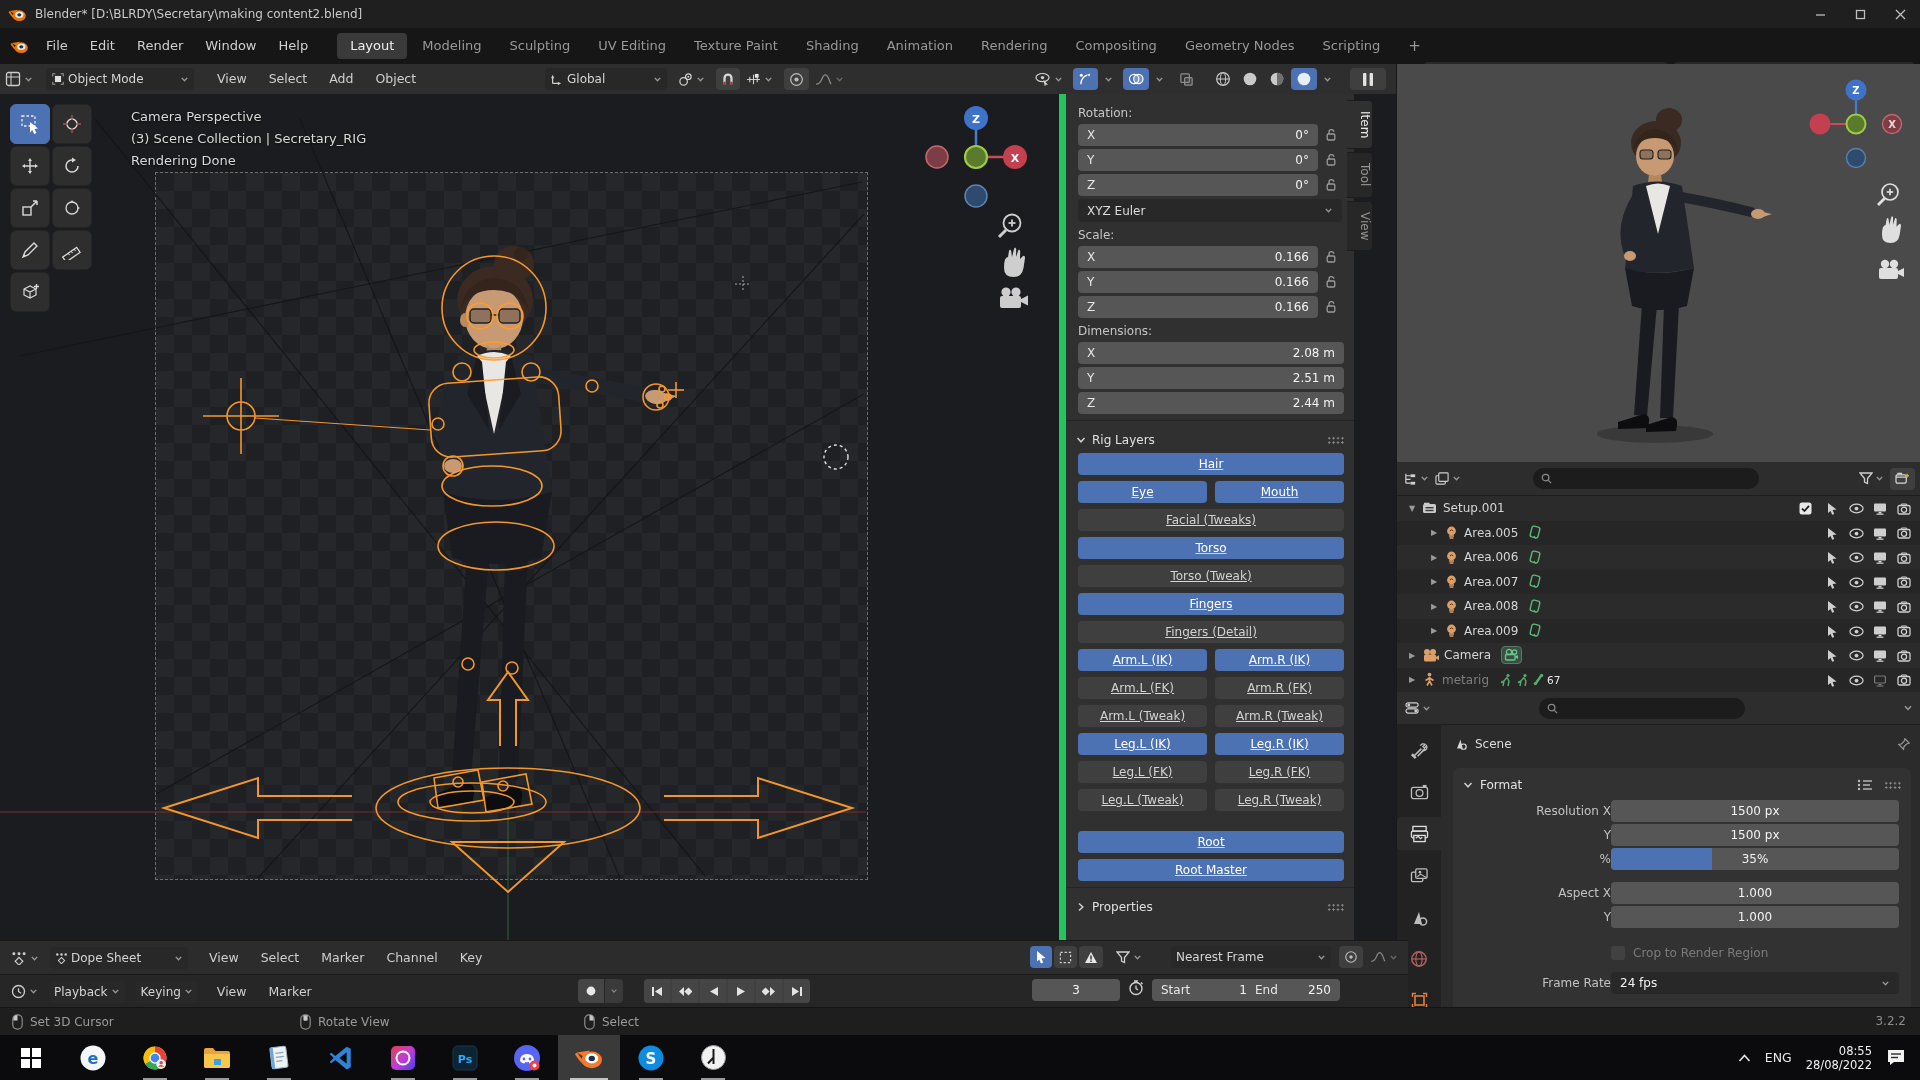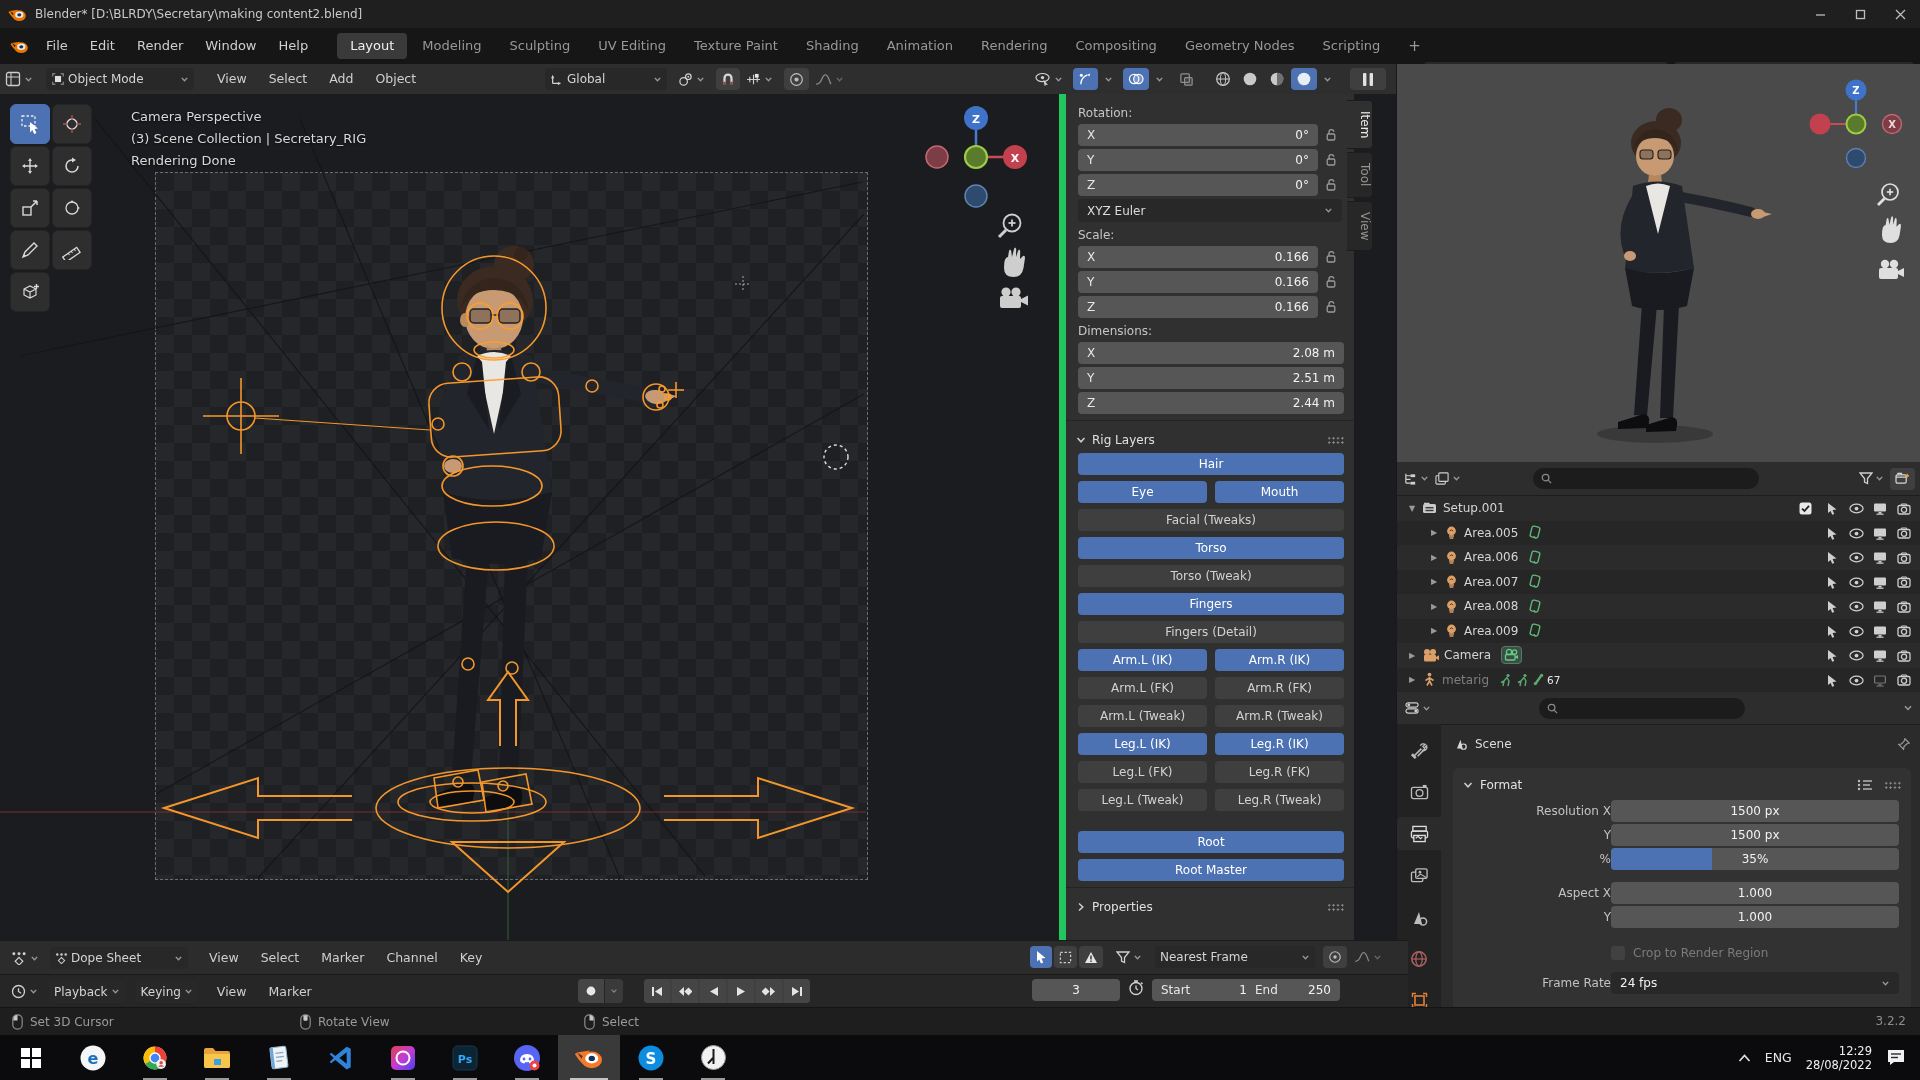--- a/index.html
+++ b/index.html
@@ -40,21 +40,21 @@
   .frow{display:flex;align-items:center;margin:0 10px 3px 12px;}
   .tfield{flex:1;height:22px;background:#565656;border-radius:4px;display:flex;align-items:center;
           justify-content:space-between;padding:0 9px;color:#f2f2f2;}
   .tfield .ax{color:#e6e6e6;}
   .lockc{width:26px;display:flex;justify-content:center;}
   .dd{height:23px;background:#282828;border-radius:4px;margin:2px 12px 6px;display:flex;align-items:center;
       justify-content:space-between;padding:0 9px;color:#dcdcdc;}
   .sep{height:1px;background:#242424;margin:6px 0;}
   .phead{display:flex;align-items:center;gap:6px;padding:6px 10px;color:#e0e0e0;}
   .grip{width:17px;height:9px;background:radial-gradient(#8c8c8c 1px, transparent 1.2px);background-size:4.4px 4.4px;margin-left:auto;}
-  .rigrow{display:flex;gap:8px;margin:0 10px 6px 12px;}
+  .rigrow{display:flex;gap:8px;margin:0 10px 6px 12px;text-decoration:underline;}
   .rigbtn{flex:1;height:22px;border-radius:4px;background:#3f3f3f;color:#d2d2d2;display:flex;
           align-items:center;justify-content:center;font-size:12px;white-space:nowrap;}
   .rigbtn.on{background:#4c72b3;color:#fff;}
   .riggap{height:14px;}
   
   #sidetabs{left:1347px;top:100px;display:flex;flex-direction:column;gap:3px;}
   .vtab{writing-mode:vertical-rl;width:25px;padding:10px 0;text-align:center;background:#272727;color:#969696;
         border-radius:0 4px 4px 0;border:1px solid #1c1c1c;border-left:none;font-size:12px;}
   .vtab.active{background:#303030;color:#e8e8e8;}
   
@@ -1419,21 +1419,21 @@
           </svg>
         </span>
       <span class="hbtn" style="margin-left:6px">
         <svg width="14" height="13" viewBox="0 0 14 13">
             <path d="M1 1 H13 L8.5 6.5 V11.5 L5.5 10 V6.5 Z" fill="none" stroke="#cfcfcf" stroke-width="1.3"></path>
           </svg>
         <svg width="9" height="9" viewBox="0 0 10 10">
             <path d="M2 3.2 L5 6.4 L8 3.2" fill="none" stroke="#9a9a9a" stroke-width="1.5"></path>
           </svg>
       </span>
-      <span class="hbtn ddark" style="width:150px;margin-left:6px">
+      <span class="hbtn ddark" style="width:150px;margin-left:22px">
         <span style="flex:1">Nearest Frame</span>
         <svg width="9" height="9" viewBox="0 0 10 10">
             <path d="M2 3.2 L5 6.4 L8 3.2" fill="none" stroke="#9a9a9a" stroke-width="1.5"></path>
           </svg>
       </span>
       <span class="hbtn dgray" style="margin-left:6px">
         <svg width="14" height="14" viewBox="0 0 16 16">
             <circle cx="8" cy="8" r="6" fill="none" stroke="#bdbdbd" stroke-width="1.3"></circle>
             <circle cx="8" cy="8" r="2" fill="#bdbdbd"></circle>
           </svg>
@@ -1690,21 +1690,21 @@
         </div>
       </span>
     <span id="tray">
       <span>
           <svg width="13" height="8" viewBox="0 0 13 8">
             <path d="M1.5 7 L6.5 1.5 L11.5 7" fill="none" stroke="#e6e6e6" stroke-width="1.6"></path>
           </svg>
         </span>
       <span style="font-size:12.5px">ENG</span>
       <span id="clockblk">
-        <div>12:29</div>
+        <div>08:55</div>
         <div>28/08/2022</div>
       </span>
       <span>
           <svg width="20" height="19" viewBox="0 0 20 19">
             <path d="M2 2 H18 V14 H8 L4 17 V14 H2 Z" fill="#f2f2f2"></path>
             <line x1="5" y1="6" x2="15" y2="6" stroke="#2a2a2a" stroke-width="1.4"></line>
             <line x1="5" y1="9.5" x2="12" y2="9.5" stroke="#2a2a2a" stroke-width="1.4"></line>
           </svg>
         </span>
     </span>

